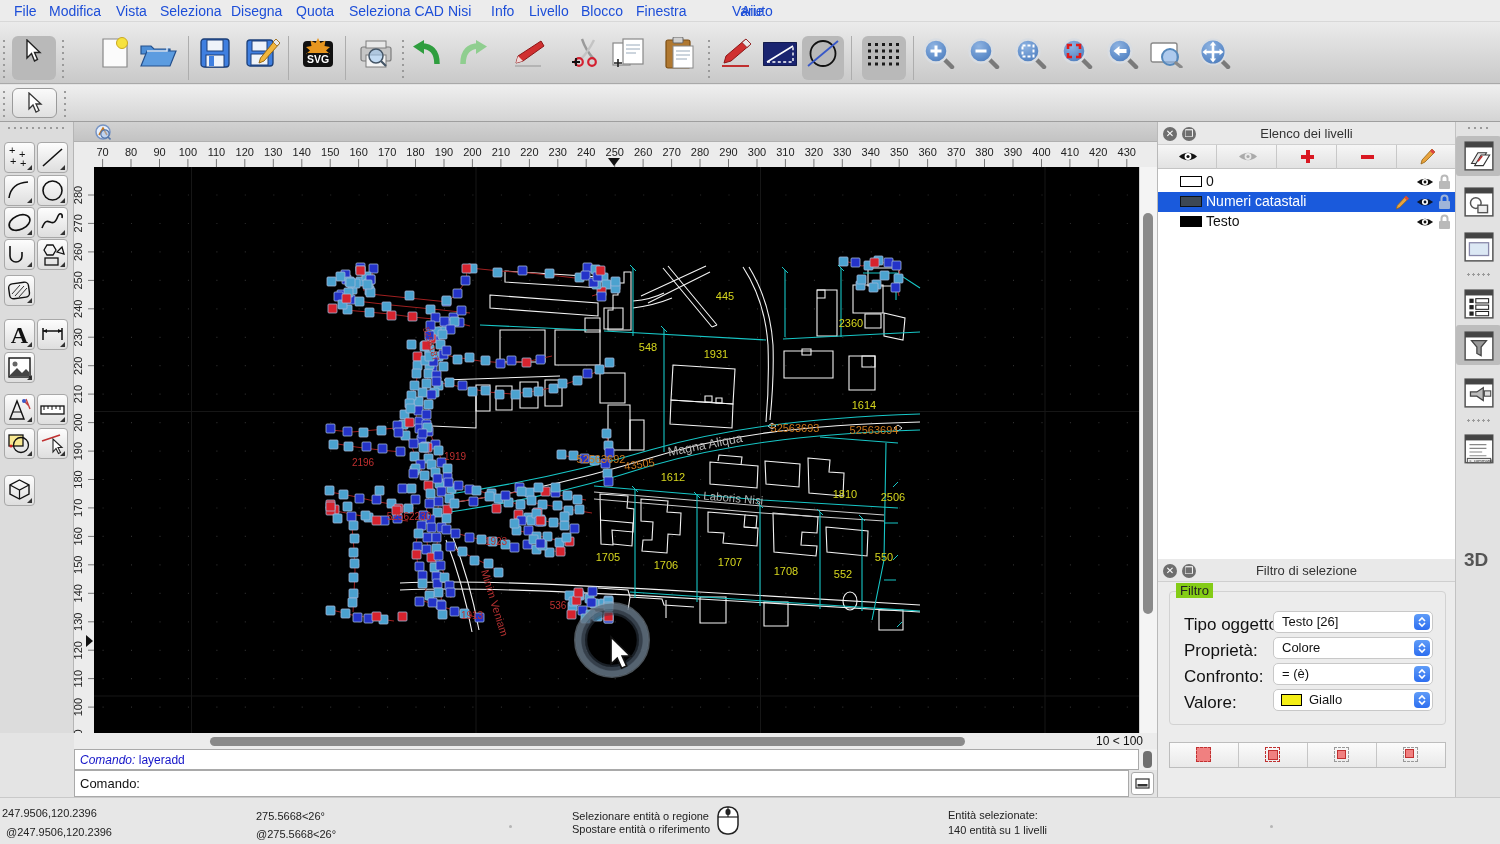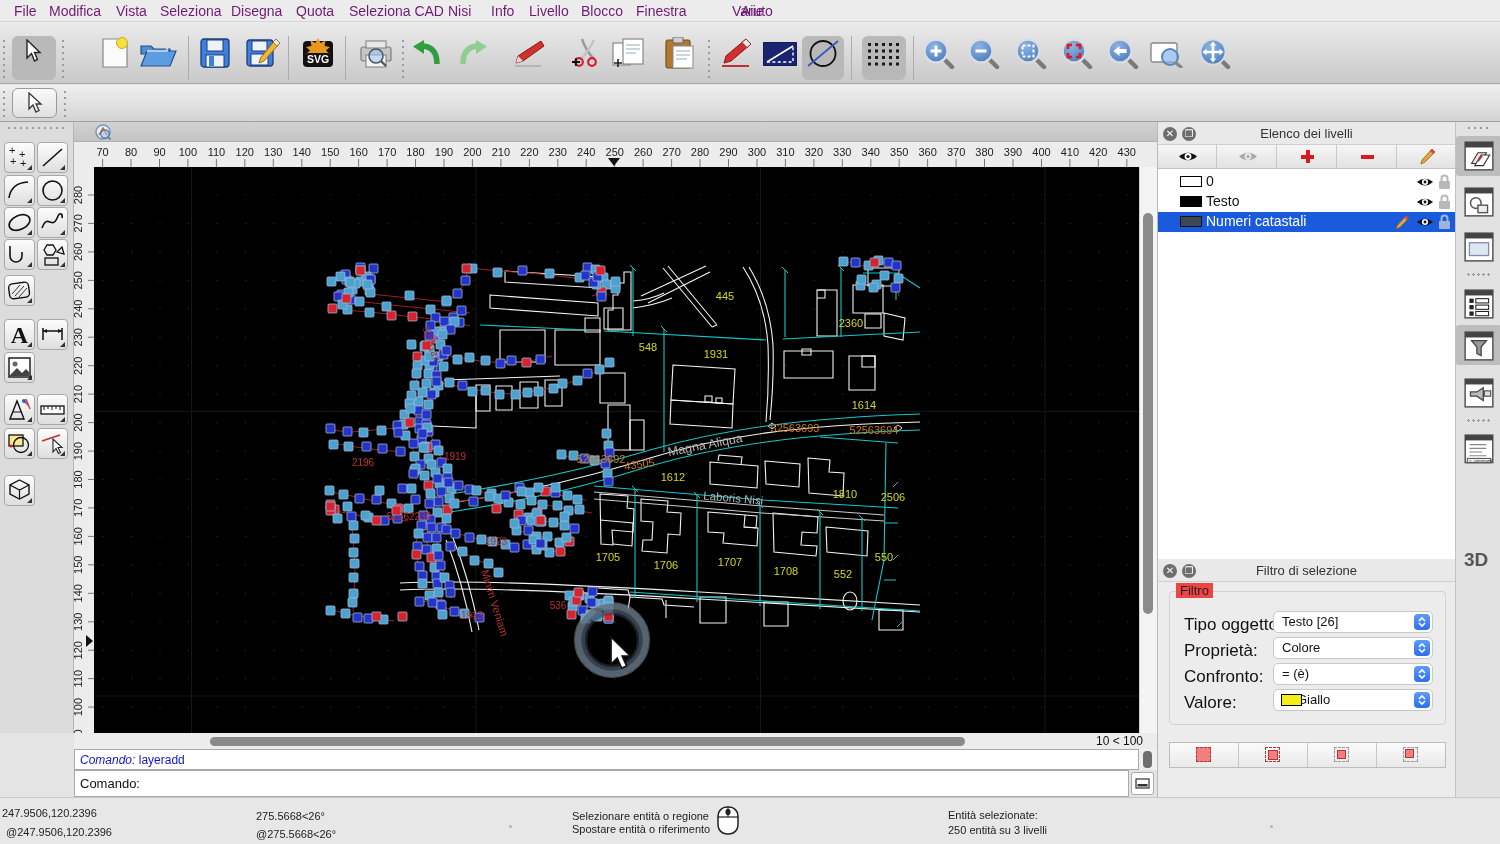--- a/index.html
+++ b/index.html
@@ -1,19 +1,19 @@
 <!DOCTYPE html>
 <html><head>
 <meta charset="utf-8">
 <style>
 * { margin:0; padding:0; box-sizing:border-box; }
 html,body { width:1500px; height:844px; overflow:hidden; font-family:"Liberation Sans", sans-serif; background:#e4e4e4; }
 .abs { position:absolute; }
 #menubar { left:0; top:0; width:1500px; height:22px; background:#ececec; border-bottom:1px solid #d8d8d8; }
-#menubar span { font-size:14px; color:#701a75; line-height:22px; }
+#menubar span { font-size:14px; color:#1d4ed8; line-height:22px; }
 #tb1 { left:0; top:22px; width:1500px; height:62px; background:linear-gradient(#ebebeb,#c9c9c9); border-bottom:1px solid #a9a9a9; }
 #tb2 { left:0; top:85px; width:1500px; height:37px; background:linear-gradient(#efefef,#d4d4d4); border-bottom:1px solid #9f9f9f; }
 .tbsel { position:absolute; background:#b9b9b9; border-radius:6px; }
 .vsep { position:absolute; top:14px; width:1px; height:44px; background:#adadad; }
 .dsep { position:absolute; top:16px; width:2px; height:40px; background-image:radial-gradient(circle,#9a9a9a 1px,transparent 1.2px); background-size:2px 6px; }
 #palette { left:0; top:122px; width:74px; height:611px; background:#dcdcdc; border-right:1px solid #b5b5b5; }
 .pbtn { position:absolute; width:31px; height:31px; background:linear-gradient(#fdfdfd,#dedede); border:1px solid #a8a8a8; border-radius:4px; }
 .pbtn:after { content:""; position:absolute; right:2px; bottom:2px; border-left:5px solid transparent; border-bottom:5px solid #333; }
 #cantitle { left:74px; top:122px; width:1083px; height:20px; background:linear-gradient(#d2d2d2,#c3c3c3); border-bottom:1px solid #b0b0b0; }
 #cantitle .t { position:absolute; left:16px; width:1083px; text-align:center; top:2px; font-size:13px; color:#222; }
@@ -1075,79 +1075,79 @@
         <svg style="position:absolute;left:258px;top:3px" width="18" height="14" viewBox="0 0 20 15">
           <path d="M1,7.5 Q10,0 19,7.5 Q10,15 1,7.5 Z" fill="#111"></path>
           <circle cx="10" cy="7.5" r="3.4" fill="#fff"></circle>
           <circle cx="10" cy="7.5" r="1.6" fill="#111"></circle>
         </svg>
         <svg style="position:absolute;left:280px;top:2px" width="13" height="16" viewBox="0 0 13 16">
           <rect x="1" y="7" width="11" height="8" rx="1" fill="#b9b9b9"></rect>
           <path d="M3.5,7 V4.5 a3,3 0 0 1 6,0 V7" fill="none" stroke="#b9b9b9" stroke-width="2"></path>
         </svg>
       </div>
-    <div class="lrow">
-        <div class="sw" style="background:#000"></div>
-        <span style="position:absolute;left:48px;top:1px">Testo</span>
-        <svg style="position:absolute;left:258px;top:3px" width="18" height="14" viewBox="0 0 20 15">
-          <path d="M1,7.5 Q10,0 19,7.5 Q10,15 1,7.5 Z" fill="#111"></path>
-          <circle cx="10" cy="7.5" r="3.4" fill="#fff"></circle>
-          <circle cx="10" cy="7.5" r="1.6" fill="#111"></circle>
-        </svg>
-        <svg style="position:absolute;left:280px;top:2px" width="13" height="16" viewBox="0 0 13 16">
-          <rect x="1" y="7" width="11" height="8" rx="1" fill="#b9b9b9"></rect>
-          <path d="M3.5,7 V4.5 a3,3 0 0 1 6,0 V7" fill="none" stroke="#b9b9b9" stroke-width="2"></path>
-        </svg>
-      </div>
     <div class="lrow sel">
         <div class="sw" style="background:#3d4854;border-color:#0c1218"></div>
         <span style="position:absolute;left:48px;top:1px">Numeri catastali</span>
         <svg style="position:absolute;left:237px;top:3px" width="15" height="15" viewBox="0 0 16 17">
           <path d="M12,1 L15,4 L5,14 L1,16 L2,12 Z" fill="#e8a33d" stroke="#946314" stroke-width="0.8"></path>
           <path d="M12,1 L15,4 L13,6 L10,3 Z" fill="#d44"></path>
         </svg>
         <svg style="position:absolute;left:258px;top:3px" width="18" height="14" viewBox="0 0 20 15">
           <path d="M1,7.5 Q10,0 19,7.5 Q10,15 1,7.5 Z" fill="#0a1428"></path>
           <circle cx="10" cy="7.5" r="3.4" fill="#fff"></circle>
           <circle cx="10" cy="7.5" r="1.6" fill="#0a1428"></circle>
         </svg>
         <svg style="position:absolute;left:280px;top:2px" width="13" height="16" viewBox="0 0 13 16">
           <rect x="1" y="7" width="11" height="8" rx="1" fill="#9fb4d8"></rect>
           <path d="M3.5,7 V4.5 a3,3 0 0 1 6,0 V7" fill="none" stroke="#9fb4d8" stroke-width="2"></path>
         </svg>
       </div>
+    <div class="lrow">
+        <div class="sw" style="background:#000"></div>
+        <span style="position:absolute;left:48px;top:1px">Testo</span>
+        <svg style="position:absolute;left:258px;top:3px" width="18" height="14" viewBox="0 0 20 15">
+          <path d="M1,7.5 Q10,0 19,7.5 Q10,15 1,7.5 Z" fill="#111"></path>
+          <circle cx="10" cy="7.5" r="3.4" fill="#fff"></circle>
+          <circle cx="10" cy="7.5" r="1.6" fill="#111"></circle>
+        </svg>
+        <svg style="position:absolute;left:280px;top:2px" width="13" height="16" viewBox="0 0 13 16">
+          <rect x="1" y="7" width="11" height="8" rx="1" fill="#b9b9b9"></rect>
+          <path d="M3.5,7 V4.5 a3,3 0 0 1 6,0 V7" fill="none" stroke="#b9b9b9" stroke-width="2"></path>
+        </svg>
+      </div>
   </div>
   <div class="ptitle">
       <div class="wbtn" style="left:5px">✕</div>
       <div class="wbtn" style="left:24px">❐</div>
       <div class="tt">Filtro di selezione</div>
     </div>
   <div id="filterpanel">
-    <div style="position:absolute;left:18px;top:1px;background:#ef4444;padding:0 4px;font-size:13px;color:#222;z-index:3">Filtro</div>
+    <div style="position:absolute;left:18px;top:1px;background:#84cc16;padding:0 4px;font-size:13px;color:#222;z-index:3">Filtro</div>
     <div class="fgroup"></div>
     <div class="flabel" style="top:33px">Tipo oggetto:</div>
     <div class="combo" style="top:29px">Testo [26]<div class="stepper">
           <svg width="12" height="12" viewBox="0 0 12 12">
             <path d="M3,5 L6,2 L9,5 M3,7 L6,10 L9,7" stroke="#fff" stroke-width="1.6" fill="none"></path>
           </svg>
         </div></div>
     <div class="flabel" style="top:59px">Proprietà:</div>
     <div class="combo" style="top:55px">Colore<div class="stepper">
           <svg width="12" height="12" viewBox="0 0 12 12">
             <path d="M3,5 L6,2 L9,5 M3,7 L6,10 L9,7" stroke="#fff" stroke-width="1.6" fill="none"></path>
           </svg>
         </div></div>
     <div class="flabel" style="top:85px">Confronto:</div>
     <div class="combo" style="top:81px">= (è)<div class="stepper">
           <svg width="12" height="12" viewBox="0 0 12 12">
             <path d="M3,5 L6,2 L9,5 M3,7 L6,10 L9,7" stroke="#fff" stroke-width="1.6" fill="none"></path>
           </svg>
         </div></div>
     <div class="flabel" style="top:111px">Valore:</div>
-    <div class="combo" style="top:107px"><span style="position:absolute;left:7px;top:4px;width:21px;height:12px;background:#f4ee16;border:1.5px solid #000"></span><span style="margin-left:15px">Giallo</span><div class="stepper">
+    <div class="combo" style="top:107px"><span style="position:absolute;left:7px;top:4px;width:21px;height:12px;background:#f4ee16;border:1.5px solid #000"></span><span style="margin-left:27px">Giallo</span><div class="stepper">
           <svg width="12" height="12" viewBox="0 0 12 12">
             <path d="M3,5 L6,2 L9,5 M3,7 L6,10 L9,7" stroke="#fff" stroke-width="1.6" fill="none"></path>
           </svg>
         </div></div>
     <div class="fbtnrow">
       <div class="fb" style="left:0;width:69px">
           <div style="position:absolute;left:26px;top:4px;width:15px;height:15px;background:#f08080;border:1.2px dashed #c03030"></div>
         </div>
       <div class="fb" style="left:69px;width:69px">
           <div style="position:absolute;left:26px;top:4px;width:15px;height:15px;border:1.2px dashed #c03030"></div>
@@ -1227,16 +1227,16 @@
   <div class="abs" style="left:256px;top:30px">@275.5668&lt;26°</div>
   <div class="abs" style="left:572px;top:12px">Selezionare entità o regione</div>
   <div class="abs" style="left:572px;top:25px">Spostare entità o riferimento</div>
   <svg class="abs" style="left:716px;top:8px" width="24" height="30" viewBox="0 0 24 30">
       <rect x="2" y="1" width="20" height="27" rx="9" fill="#fff" stroke="#222" stroke-width="1.5"></rect>
       <line x1="12" y1="1" x2="12" y2="11" stroke="#222" stroke-width="1.2"></line>
       <line x1="2" y1="11" x2="22" y2="11" stroke="#222" stroke-width="1.2"></line>
       <rect x="9.5" y="3" width="5" height="6" rx="2" fill="#222"></rect>
     </svg>
   <div class="abs" style="left:948px;top:11px">Entità selezionate:</div>
-  <div class="abs" style="left:948px;top:26px">250 entità su 3 livelli</div>
+  <div class="abs" style="left:948px;top:26px">140 entità su 1 livelli</div>
   <div class="abs" style="left:509px;top:27px;width:3px;height:3px;border-radius:50%;background:#b5b5b5"></div>
   <div class="abs" style="left:1270px;top:27px;width:3px;height:3px;border-radius:50%;background:#b5b5b5"></div>
 </div>
 
 </body></html>

